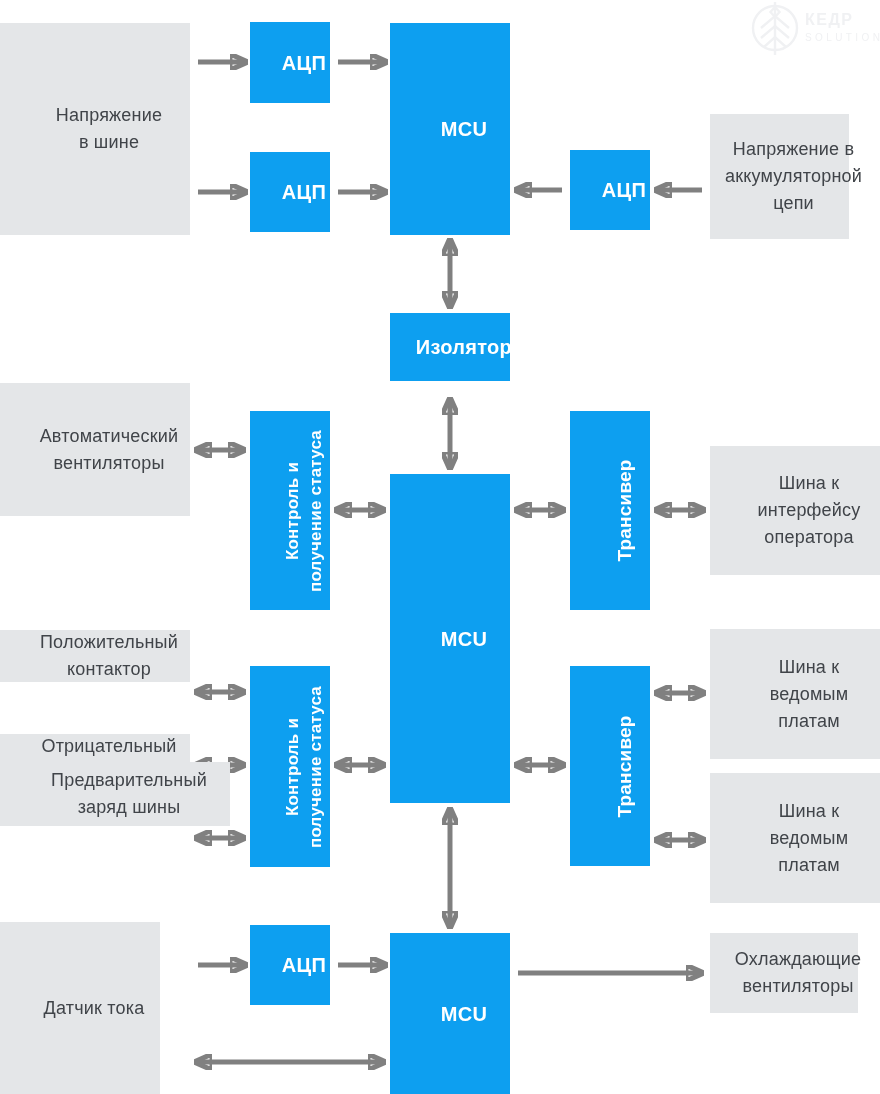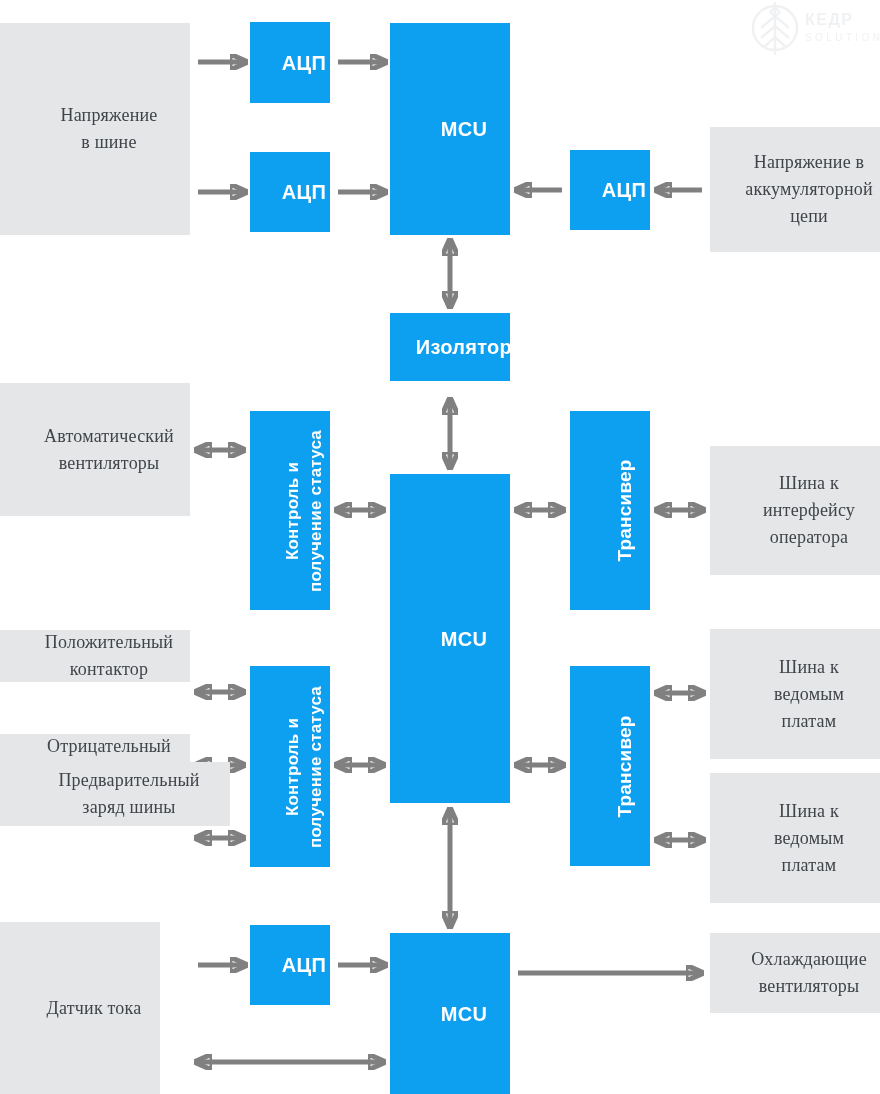--- a/index.html
+++ b/index.html
@@ -11,21 +11,21 @@
   }
   .arrows { position:absolute; left:0; top:0; width:880px; height:1094px; }
   .arrows path { stroke:var(--arrow,#808080); stroke-width:5; fill:none; }
   .node {
     position:absolute; display:flex; align-items:center; justify-content:center;
     text-align:center;
     padding-left:28px;
   }
   .node.gray {
     background:var(--grayBox,#e4e6e8); color:var(--textDark,#404449);
-    font-size:18px; line-height:27px; letter-spacing:.2px;font-family:Liberation Serif, serif;
+    font-size:18px; line-height:27px; letter-spacing:.2px;
   }
   .node.blue {
     background:var(--blue,#0d9ff0); color:var(--white,#ffffff);
     font-weight:bold; font-size:20px; line-height:26px; letter-spacing:.3px;
   }
   .label { white-space:pre-line; }
   .vert {
     transform:rotate(-90deg); white-space:pre; text-align:center;
     font-size:17px; line-height:23px; letter-spacing:.2px;
   }
@@ -144,38 +144,38 @@
   <div class="node blue" style="left:570px;top:150px;width:80px;height:80px">
     <span class="label">АЦП</span>
   </div>
   <div class="node blue" style="left:570px;top:411px;width:80px;height:199px">
     <span class="label vert" style="font-size:19px">Трансивер</span>
   </div>
   <div class="node blue" style="left:570px;top:666px;width:80px;height:200px">
     <span class="label vert" style="font-size:19px">Трансивер</span>
   </div>
 
-  <div class="node gray" style="left:710px;top:127px;width:170px;height:125px">
+  <div class="node gray" style="left:710px;top:114px;width:139px;height:125px">
     <span class="label">Напряжение в
 аккумуляторной
 цепи</span>
   </div>
   <div class="node gray" style="left:710px;top:446px;width:170px;height:129px">
     <span class="label">Шина к
 интерфейсу
 оператора</span>
   </div>
   <div class="node gray" style="left:710px;top:629px;width:170px;height:130px">
     <span class="label">Шина к
 ведомым
 платам</span>
   </div>
   <div class="node gray" style="left:710px;top:773px;width:170px;height:130px">
     <span class="label">Шина к
 ведомым
 платам</span>
   </div>
-  <div class="node gray" style="left:710px;top:933px;width:170px;height:80px">
+  <div class="node gray" style="left:710px;top:933px;width:148px;height:80px">
     <span class="label">Охлаждающие
 вентиляторы</span>
   </div>
 
 </div>
 
 </body></html>

